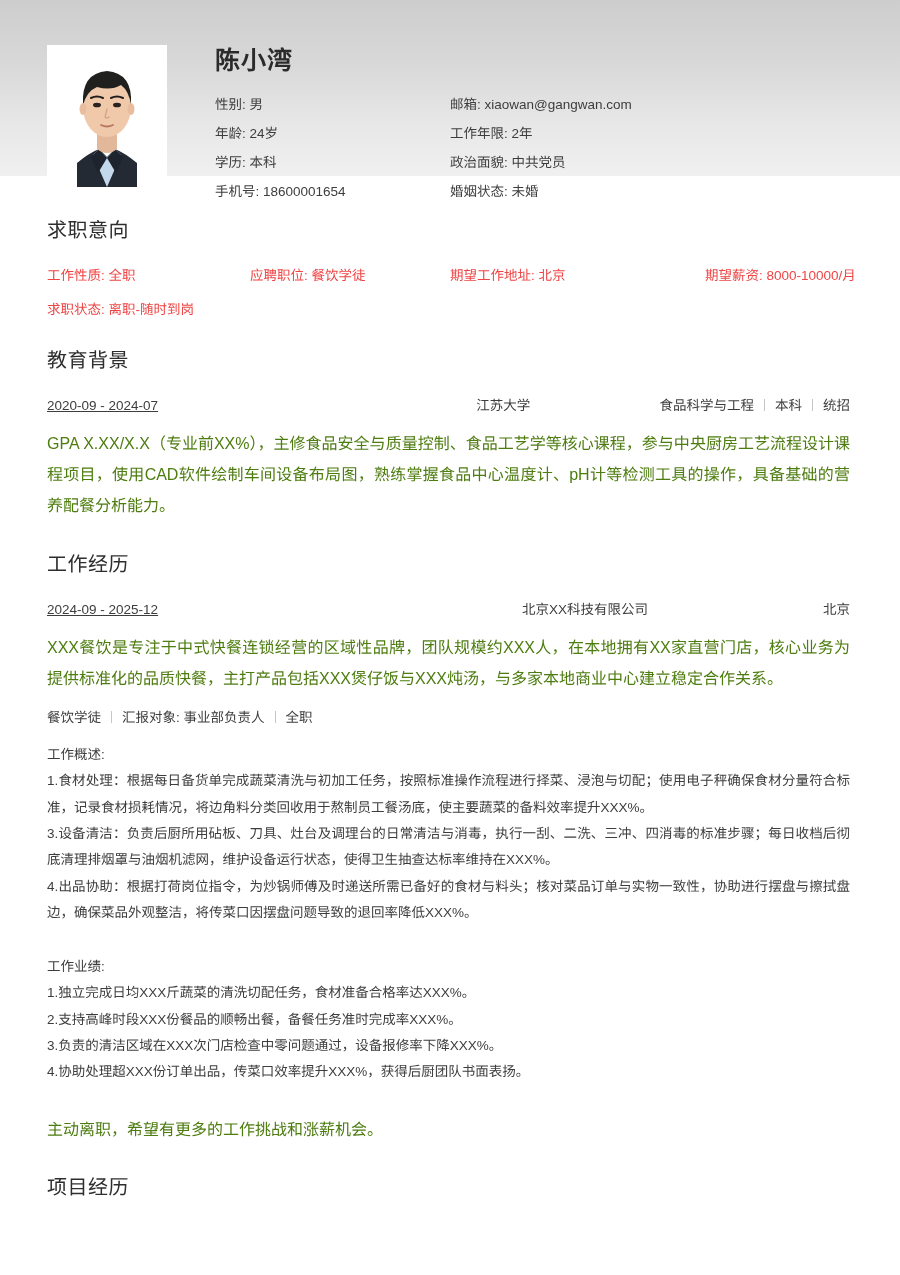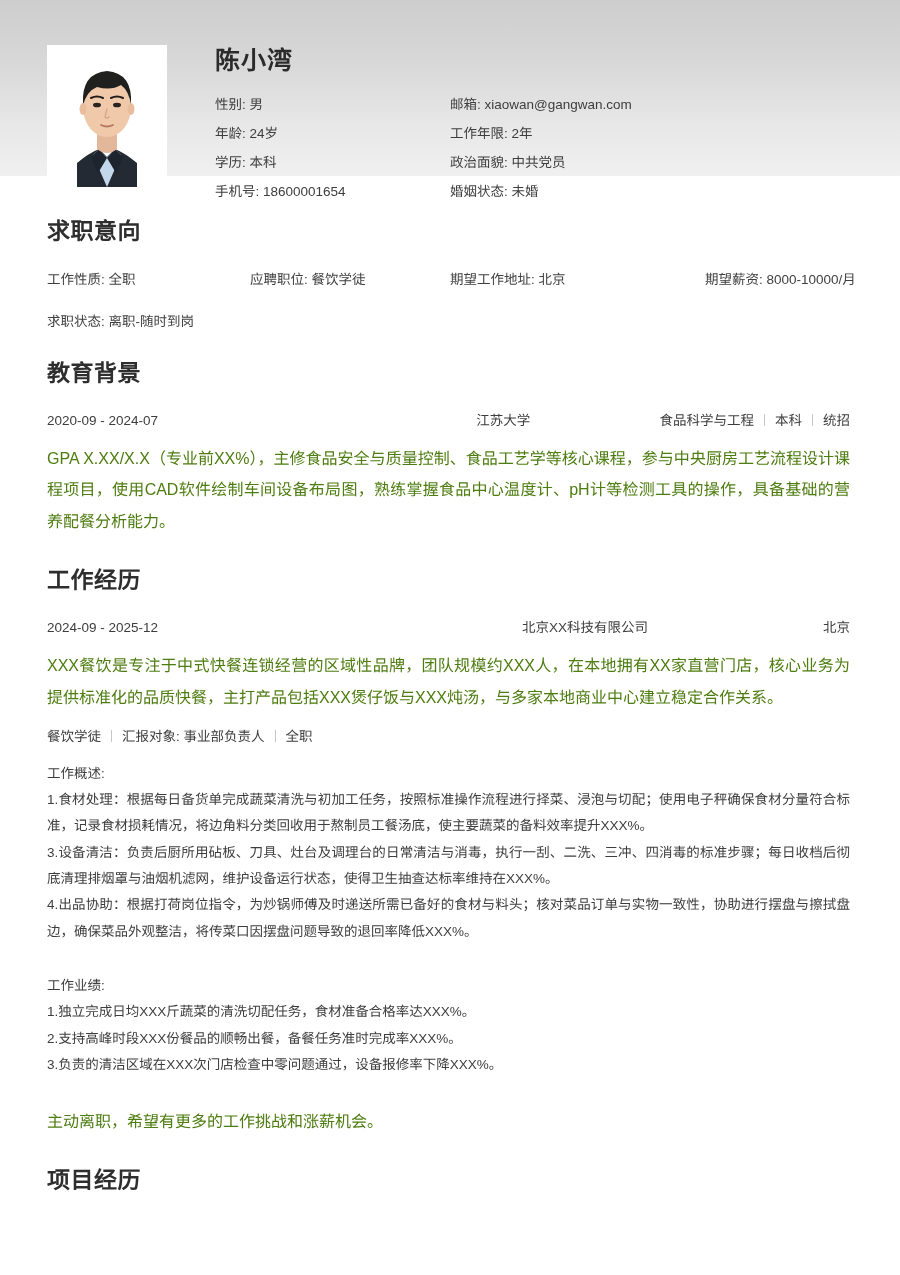--- a/index.html
+++ b/index.html
@@ -64,48 +64,48 @@
   .info-item { white-space: nowrap; }
   .info-label { color: #3d3d3d; text-align: center; }
   .info-value { color: #3d3d3d; }
 
   
   .content {
     padding: 0 50px 24px 47px;
   }
   .section { margin: 0; }
   .section-title {
-    font-size: 23px;
-    font-weight: bold;
+    font-size: 20px;
+    font-weight: normal;
     color: #2e2e2e;
     letter-spacing: 0.5px;
     margin: 30px 0 22px 0;
     line-height: 1.2;
   }
   .section:first-child .section-title { margin-top: 42px; }
 
   
   .intent-grid {
     display: grid;
     grid-template-columns: 203px 200px 255px 1fr;
-    row-gap: 22px;
-    font-size: 13.5px;
-    color: #404040;
+    row-gap: 14px;
+    font-size: 13.5px;
+    color: #ef4444;
   }
   .intent-item { white-space: nowrap; }
 
   
   .entry-head {
     display: flex;
     align-items: baseline;
     font-size: 13.5px;
     color: #3d3d3d;
     margin-bottom: 14px;
   }
-  .entry-date { width: 300px; flex: 0 0 300px; }
+  .entry-date { width: 300px; flex: 0 0 300px; text-decoration: underline; }
   .entry-mid { flex: 1 1 auto; text-align: center; }
   .entry-right { flex: 0 0 auto; text-align: right; white-space: nowrap; }
 
   .tag-row { display: inline-flex; align-items: center; }
   .tag-sep {
     display: inline-block;
     width: 1px;
     height: 12px;
     background: #c6c6c6;
     margin: 0 10px;
@@ -301,20 +301,21 @@
           <p class="bullet">4.出品协助：根据打荷岗位指令，为炒锅师傅及时递送所需已备好的食材与料头；核对菜品订单与实物一致性，协助进行摆盘与擦拭盘边，确保菜品外观整洁，将传菜口因摆盘问题导致的退回率降低XXX%。</p>
         </div>
 
         <div class="spacer"></div>
 
         <div class="block">
           <p class="block-title">工作业绩:</p>
           <p class="bullet">1.独立完成日均XXX斤蔬菜的清洗切配任务，食材准备合格率达XXX%。</p>
           <p class="bullet">2.支持高峰时段XXX份餐品的顺畅出餐，备餐任务准时完成率XXX%。</p>
           <p class="bullet">3.负责的清洁区域在XXX次门店检查中零问题通过，设备报修率下降XXX%。</p>
+          <p class="bullet">4.协助处理超XXX份订单出品，传菜口效率提升XXX%，获得后厨团队书面表扬。</p>
         </div>
 
         <div class="spacer"></div>
 
         <p class="para">主动离职，希望有更多的工作挑战和涨薪机会。</p>
       </div>
     </div>
 
     <div class="section">
       <div class="section-title">项目经历</div>

